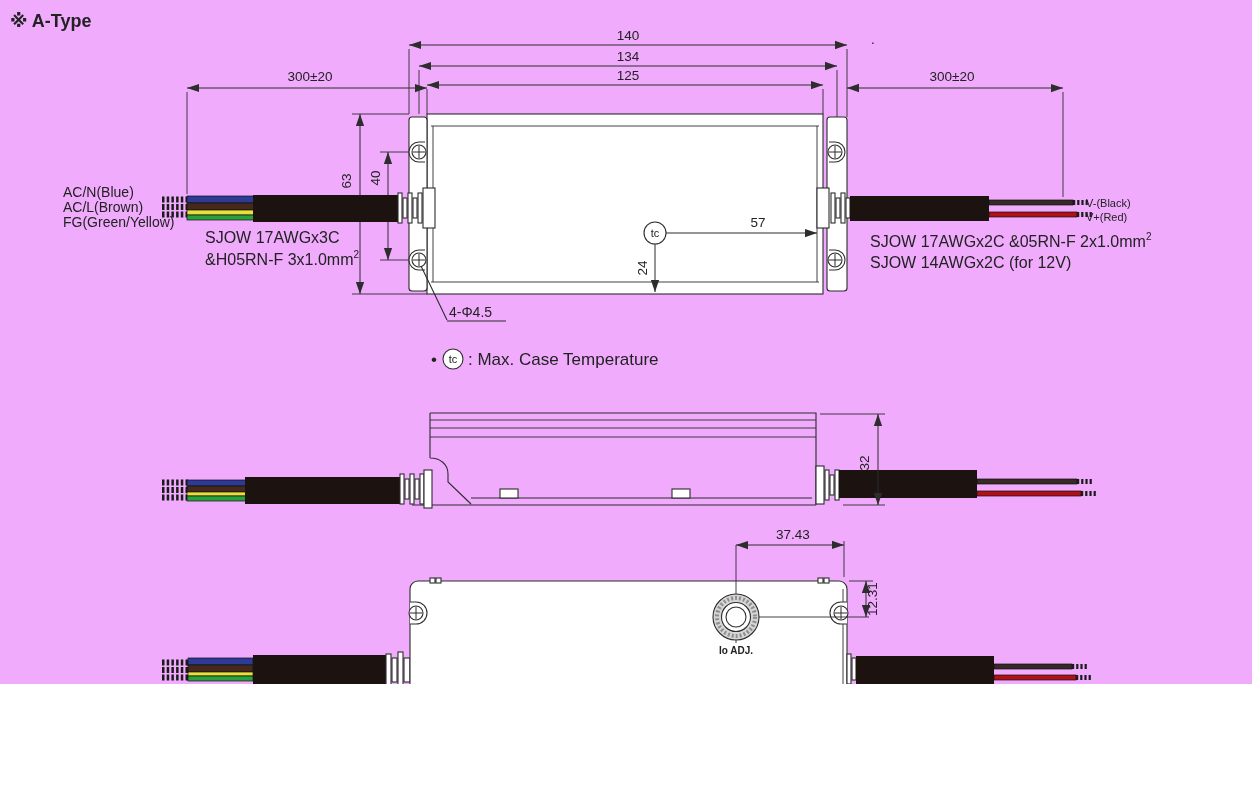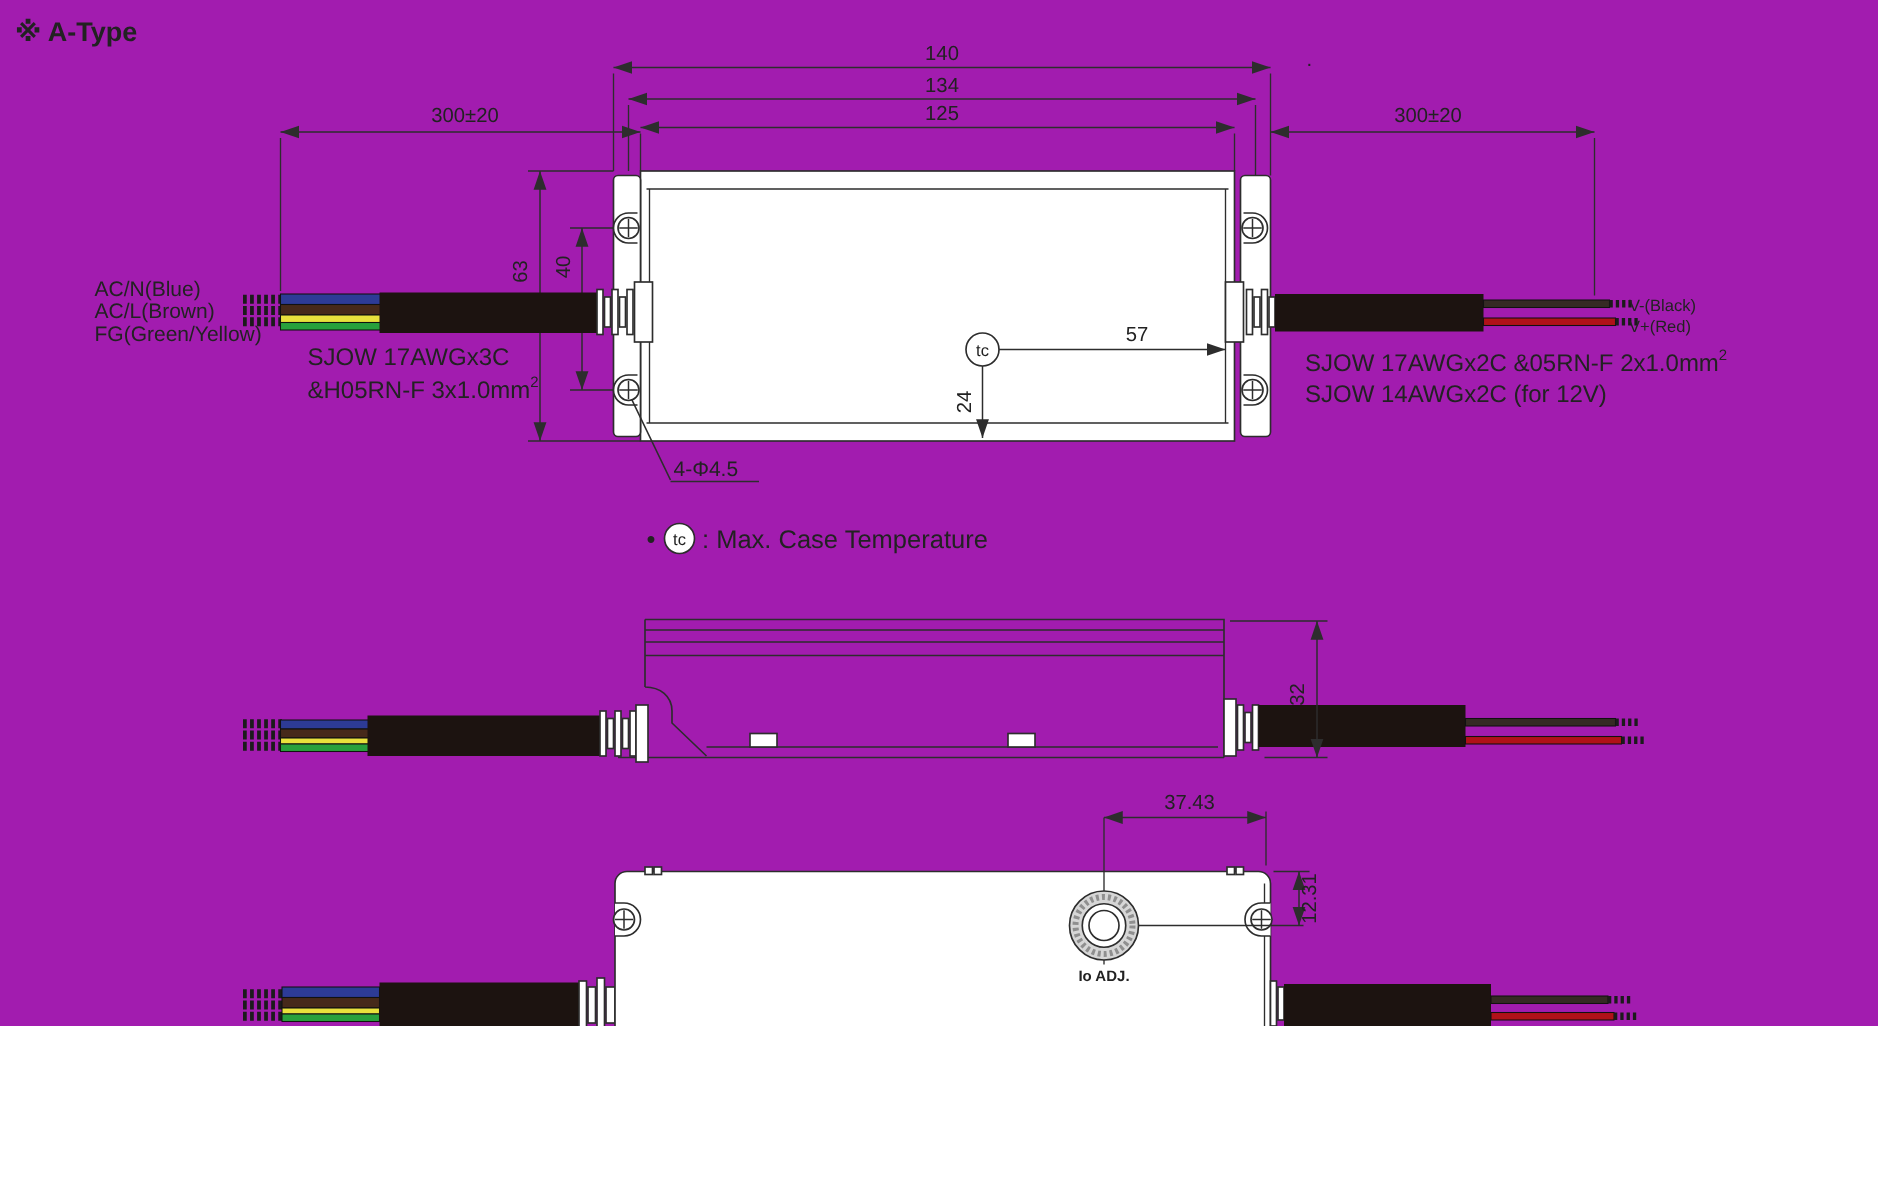--- a/index.html
+++ b/index.html
@@ -1,16 +1,16 @@
 <!DOCTYPE html>
 <html><head>
 <meta charset="utf-8">
 <style>
   html,body{margin:0;padding:0;background:#ffffff;}
-  .stage{width:1252px;height:684px;position:relative;background:#a21caf;overflow:hidden;}
+  .stage{width:1252px;height:684px;position:relative;background:#f0abfc;overflow:hidden;}
   svg text{font-family:"Liberation Sans","DejaVu Sans",sans-serif;fill:#222;}
   .ln{fill:none;stroke:#2d2d2d;stroke-width:1.1;}
   .lnthin{fill:none;stroke:#2d2d2d;stroke-width:0.9;}
   .fw{fill:#ffffff;stroke:#2d2d2d;stroke-width:1.1;}
   .dl{fill:none;stroke:#2d2d2d;stroke-width:1;marker-start:url(#arw);marker-end:url(#arw);}
   .dle{fill:none;stroke:#2d2d2d;stroke-width:1;marker-end:url(#arw);}
   .ext{fill:none;stroke:#2d2d2d;stroke-width:0.9;}
   .dim{font-size:13.5px;}
   .mid{text-anchor:middle;}
   .lbl{font-size:14px;}

